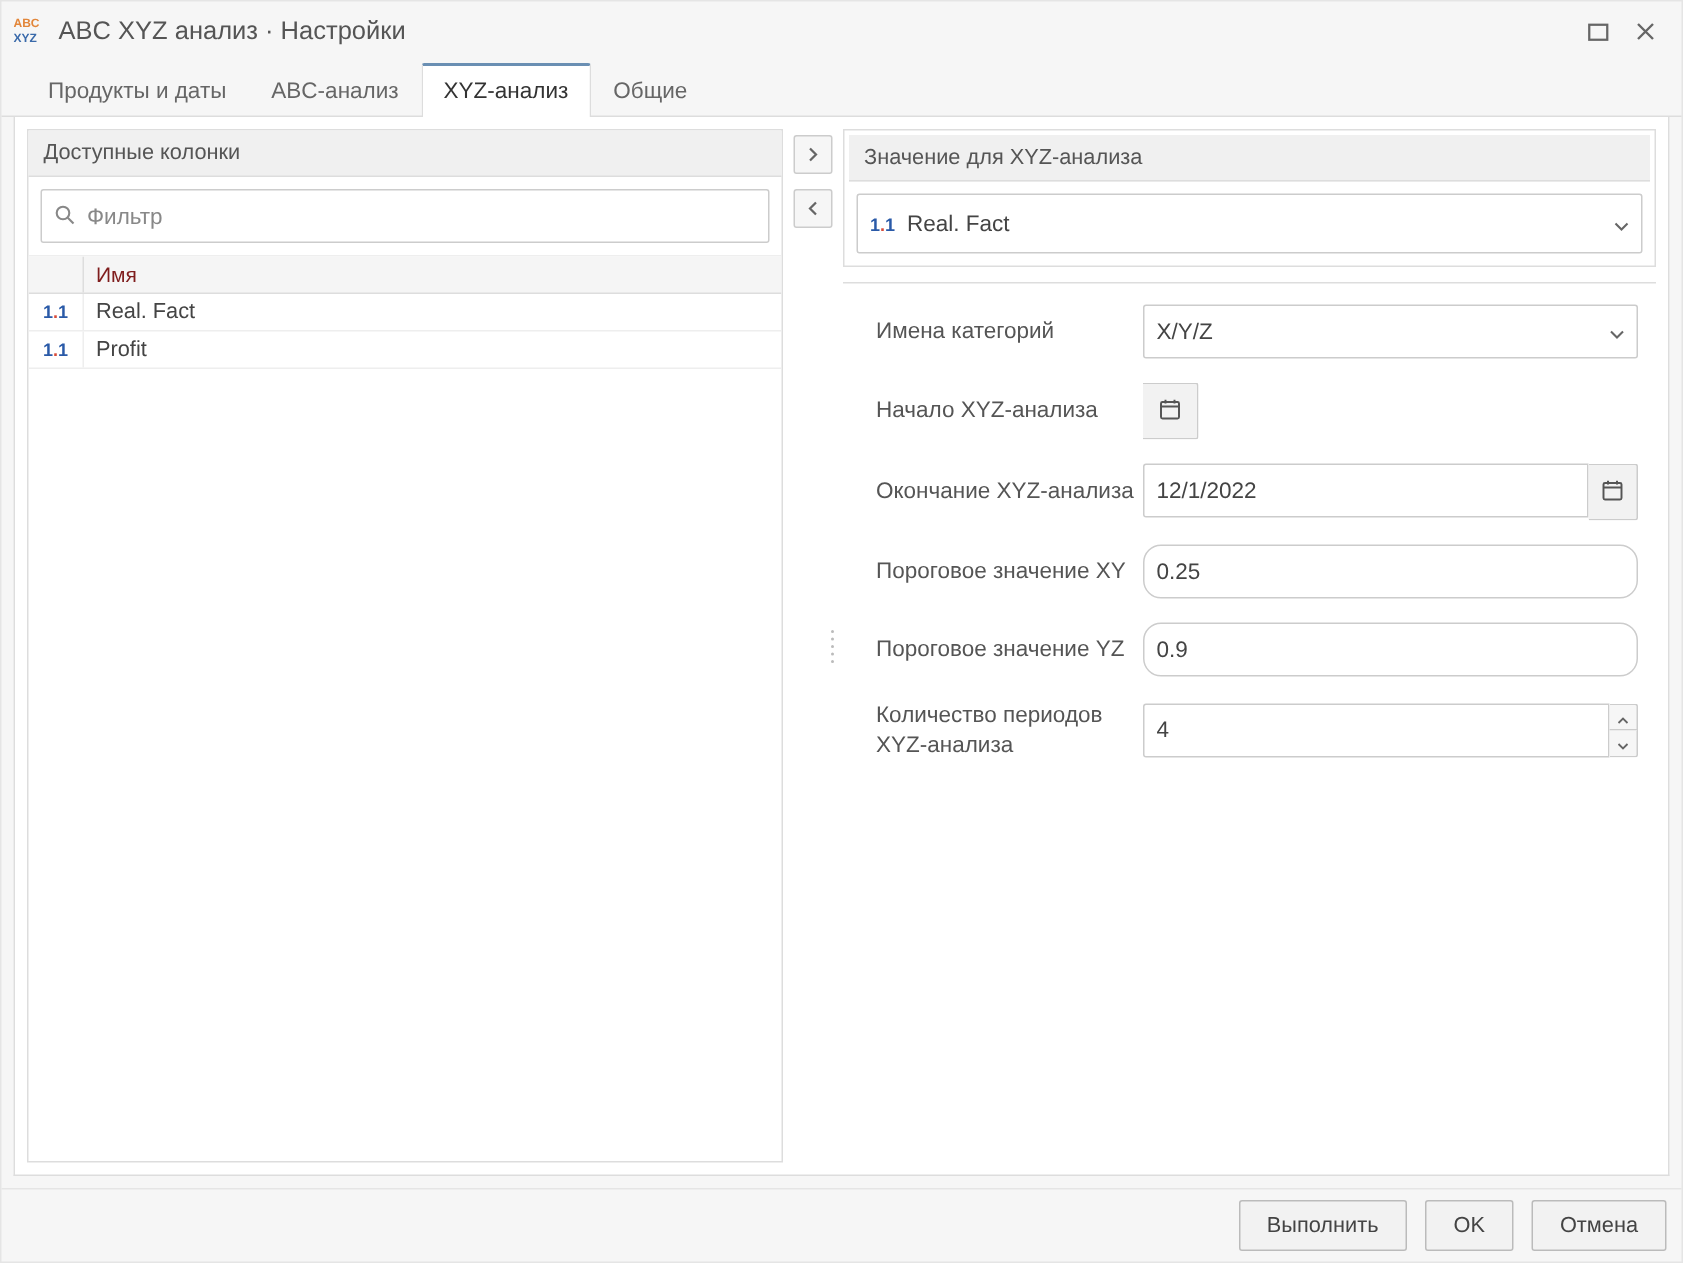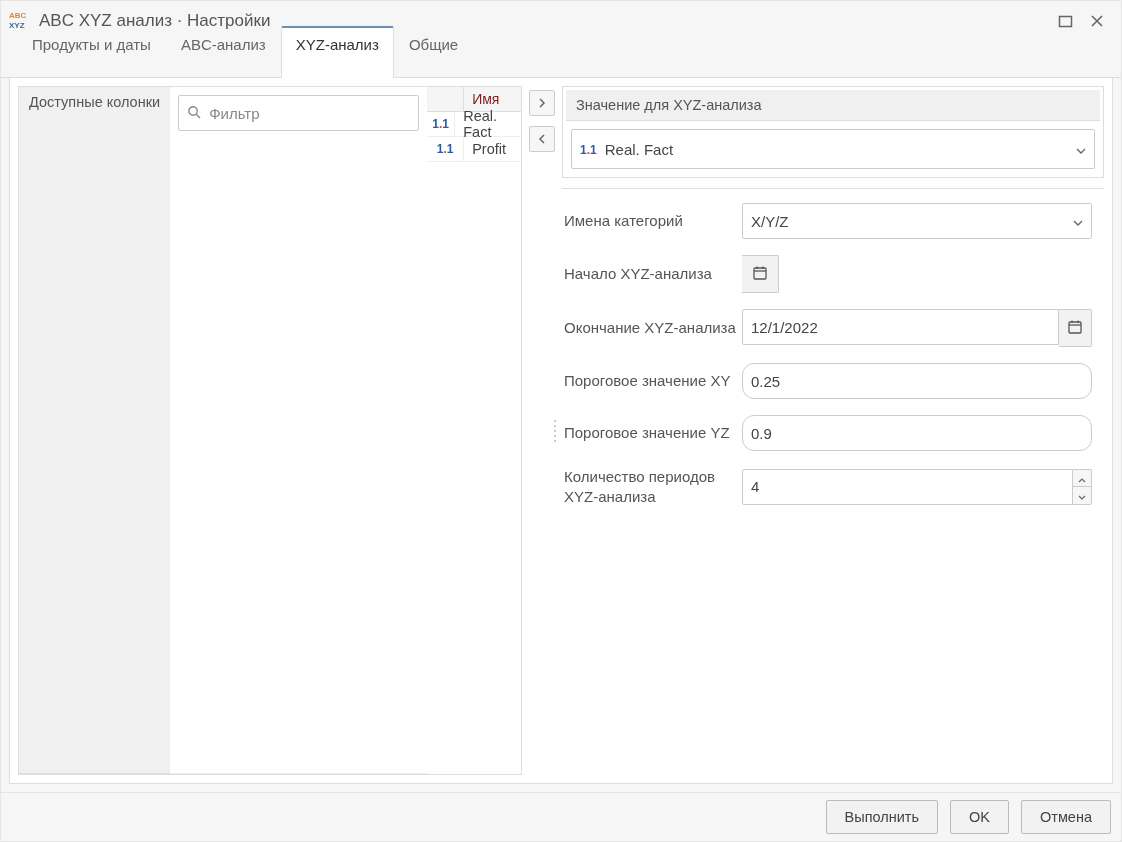--- a/index.html
+++ b/index.html
@@ -4,24 +4,24 @@
 <style>
 html,body{margin:0;padding:0;font-family:"Segoe UI",Arial,sans-serif;font-size:14px;color:#444;background:#fff;}
 .window{width:1122px;height:842px;background:#f6f6f6;box-sizing:border-box;display:flex;flex-direction:column;border:1px solid #e5e5e5;}
 .titlebar{height:40px;display:flex;align-items:center;padding:0 12px 0 8px;}
 .app-icon{margin-right:8px;flex:0 0 auto;}
 .title-text{font-size:17px;color:#555;flex:0 0 auto;}
 .titlebar-spacer{flex:1;}
 .titlebar-btn{width:24px;height:24px;display:flex;align-items:center;justify-content:center;margin-left:8px;color:#666;}
 .titlebar-btn svg{display:block;}
 .tabs{display:flex;align-items:flex-end;height:36px;padding-left:16px;border-bottom:1px solid #ddd;}
-.tab{padding:8px 14px 25px;font-size:15px;color:#666;border:1px solid transparent;border-bottom:none;cursor:default;position:relative;top:1px;}
+.tab{padding:8px 14px 9px;font-size:15px;color:#666;border:1px solid transparent;border-bottom:none;cursor:default;position:relative;top:1px;}
 .tab.active{color:#333;border-top:2px solid #6a8fb3;border-left:1px solid #ddd;border-right:1px solid #ddd;background:#fff;border-radius:2px 2px 0 0;}
 .body{flex:1;background:#fff;margin:0 8px 8px;border:1px solid #ddd;border-top:none;display:flex;padding:8px;box-sizing:border-box;position:relative;}
-.left-pane{flex:0 0 504px;display:flex;flex-direction:row;border:1px solid #ddd;background:#fff;box-sizing:border-box;}
+.left-pane{flex:0 0 504px;display:flex;flex-direction:column;border:1px solid #ddd;background:#fff;box-sizing:border-box;}
 .pane-header{background:#f0f0f0;border-bottom:1px solid #ddd;padding:7px 10px;font-size:14.5px;color:#555;}
 .filter-row{padding:8px;border-bottom:1px solid #eee;}
 .filter-input-wrap{border:1px solid #ccc;border-radius:2px;height:34px;display:flex;align-items:center;padding:0 8px;color:#888;}
 .filter-input-wrap svg{margin-right:6px;flex:0 0 auto;}
 .filter-input{border:none;outline:none;flex:1;font-size:15px;color:#444;background:transparent;}
 .filter-input::placeholder{color:#888;}
 .col-table{flex:1;overflow:auto;}
 .col-header-row{display:flex;background:#f5f5f5;border-bottom:1px solid #ddd;height:24px;align-items:center;}
 .col-header-spacer{width:36px;border-right:1px solid #ddd;height:100%;}
 .col-header-name{padding:0 8px;font-size:14px;color:#7f1d1d;}
@@ -32,21 +32,21 @@
 .arrow-btn{width:24px;height:24px;border:1px solid #ccc;border-radius:2px;background:#f6f6f6;display:flex;align-items:center;justify-content:center;color:#666;}
 .right-pane{flex:1;display:flex;flex-direction:column;box-sizing:border-box;}
 .value-box{border:1px solid #ddd;}
 .value-box .pane-header{margin:3px;}
 .value-select{margin:8px;}
 .select{border:1px solid #ccc;border-radius:2px;height:38px;display:flex;align-items:center;padding:0 8px;position:relative;background:#fff;}
 .select .sel-icon{margin-right:8px;}
 .select .sel-text{flex:1;font-size:15px;color:#444;}
 .select .sel-caret{color:#666;}
 .divider{border-top:1px solid #ddd;margin:10px 0 6px;}
-.form-row{display:flex;align-items:center;padding:8px 12px 8px 2px;}
+.form-row{display:flex;align-items:center;padding:8px 12px 8px 2px;margin-left:20px;}
 .form-label{flex:0 0 178px;font-size:15px;color:#555;line-height:1.3;}
 .form-ctrl{flex:1;}
 .text-input{width:100%;height:36px;border:1px solid #ccc;border-radius:12px;padding:0 8px;font-size:15px;color:#444;box-sizing:border-box;background:#fff;}
 .date-wrap{display:flex;}
 .date-wrap .text-input{border-radius:2px 0 0 2px;}
 .date-btn{width:36px;height:36px;border:1px solid #ccc;border-left:none;background:#f2f2f2;display:flex;align-items:center;justify-content:center;color:#555;border-radius:0 2px 2px 0;}
 .spinner-wrap{display:flex;}
 .spinner-wrap .text-input{border-radius:2px 0 0 2px;}
 .spinner-btns{width:20px;display:flex;flex-direction:column;}
 .spinner-btn{flex:1;border:1px solid #ccc;border-left:none;background:#f6f6f6;display:flex;align-items:center;justify-content:center;color:#666;}

